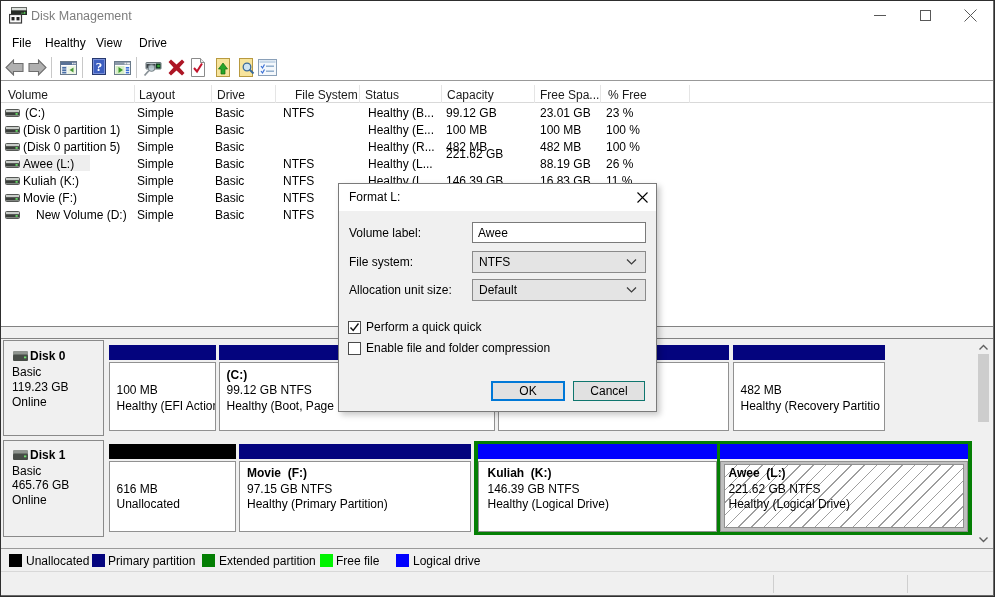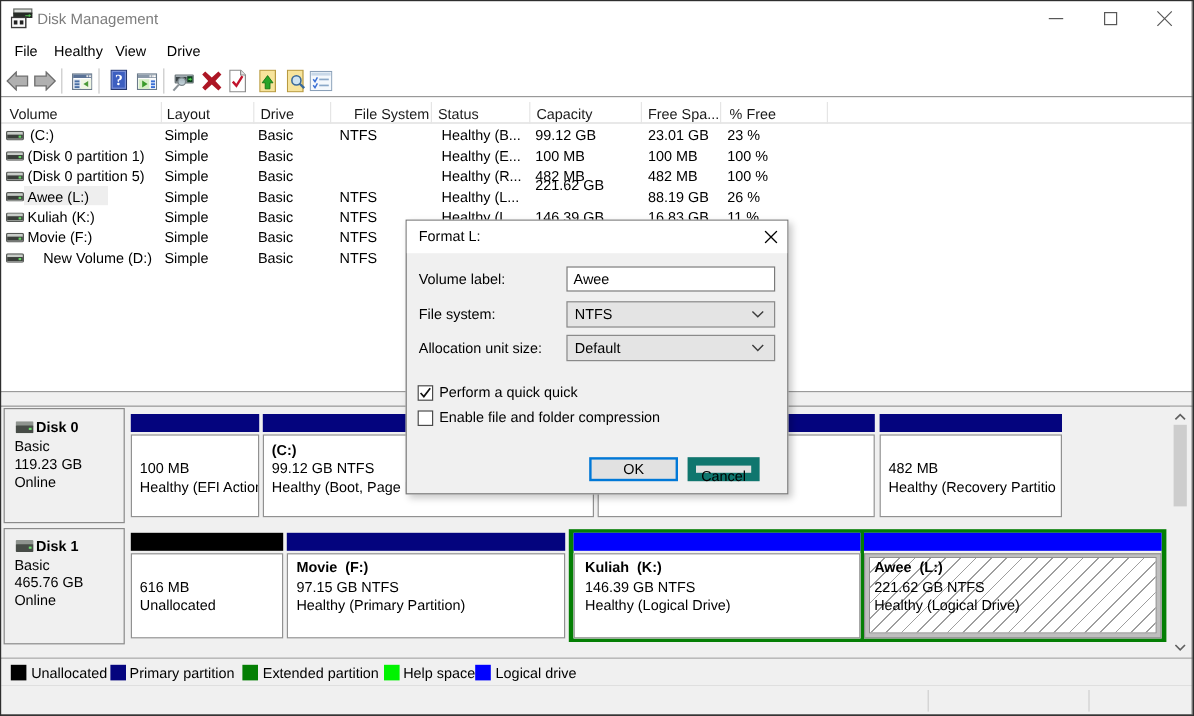--- a/index.html
+++ b/index.html
@@ -331,21 +331,21 @@
 <div class="a" style="left:1px;top:549px;width:993px;height:22px;background:#f0f0f0"></div>
 <div id="legend">
 <div class="a" style="left:9px;top:554px;width:13px;height:13px;background:#000000"></div>
 <div class="a" style="left:92px;top:554px;width:13px;height:13px;background:#04047e"></div>
 <div class="a" style="left:202px;top:554px;width:13px;height:13px;background:#047f04"></div>
 <div class="a" style="left:320px;top:554px;width:13px;height:13px;background:#00f300"></div>
 <div class="a" style="left:396px;top:554px;width:13px;height:13px;background:#0000fe"></div>
 <div class="t" style="left:26px;top:554px">Unallocated</div>
 <div class="t" style="left:108px;top:554px">Primary partition</div>
 <div class="t" style="left:219px;top:554px">Extended partition</div>
-<div class="t" style="left:336px;top:554px">Help space</div>
+<div class="t" style="left:336px;top:554px">Free file</div>
 <div class="t" style="left:413px;top:554px">Logical drive</div>
 </div>
 
 <div class="a" style="left:1px;top:571px;width:993px;height:1px;background:#d8d8d8"></div>
 <div class="a" style="left:1px;top:572px;width:993px;height:23px;background:#f0f0f0"></div>
 <div class="a" style="left:773px;top:575px;width:1px;height:18px;background:#cfcfcf"></div>
 <div class="a" style="left:907px;top:575px;width:1px;height:18px;background:#cfcfcf"></div>
 <div class="a" style="left:0;top:595px;width:995px;height:2px;background:#585050"></div>
 
 <div id="dialog">
@@ -371,14 +371,14 @@
       <path d="M1 1.5 L5.5 6 L10 1.5" fill="none" stroke="#3c3c3c" stroke-width="1.2"></path>
     </svg>
 <div class="a" style="left:348px;top:321px;width:13px;height:13px;background:#fff;border:1px solid #4a4a4a;z-index:42"></div>
 <svg class="a" style="left:349px;top:322px;z-index:43" width="11" height="11" viewBox="0 0 11 11">
       <path d="M1.5 5.5 L4.2 8.5 L9.5 1.5" fill="none" stroke="#111" stroke-width="1.4"></path>
     </svg>
 <div class="t" style="left:366px;top:320px;z-index:42">Perform a quick quick</div>
 <div class="a" style="left:348px;top:342px;width:13px;height:13px;background:#fff;border:1px solid #4a4a4a;z-index:42"></div>
 <div class="t" style="left:366px;top:341px;z-index:42">Enable file and folder compression</div>
 <div class="a" style="left:491px;top:381px;width:74px;height:20px;background:#e1e1e1;border:2px solid #0078d7;z-index:42;text-align:center;font-size:12px;line-height:16px">OK</div>
-<div class="a" style="left:573px;top:381px;width:60px;height:20px;background:#e1e1e1;border:7px solid #0f766e;z-index:42;text-align:center;font-size:12px;line-height:18px">Cancel</div>
+<div class="a" style="left:573px;top:381px;width:72px;height:20px;background:#e1e1e1;border:1px solid #0f766e;z-index:42;text-align:center;font-size:12px;line-height:18px">Cancel</div>
 </div>
 
 </body></html>

